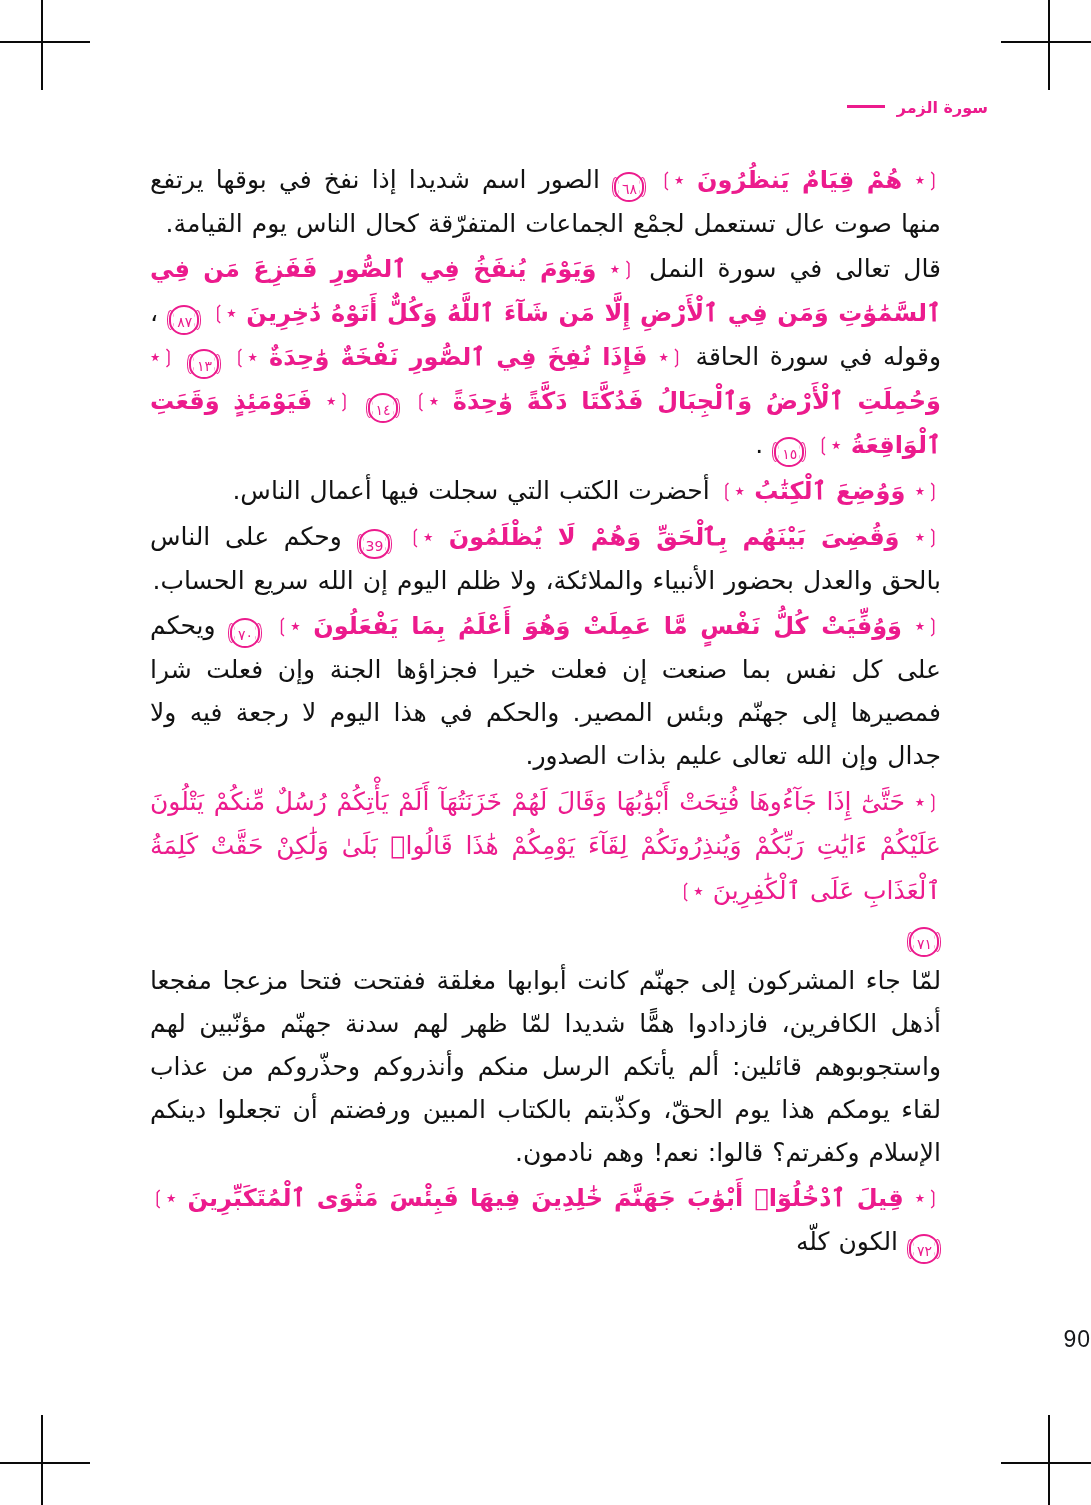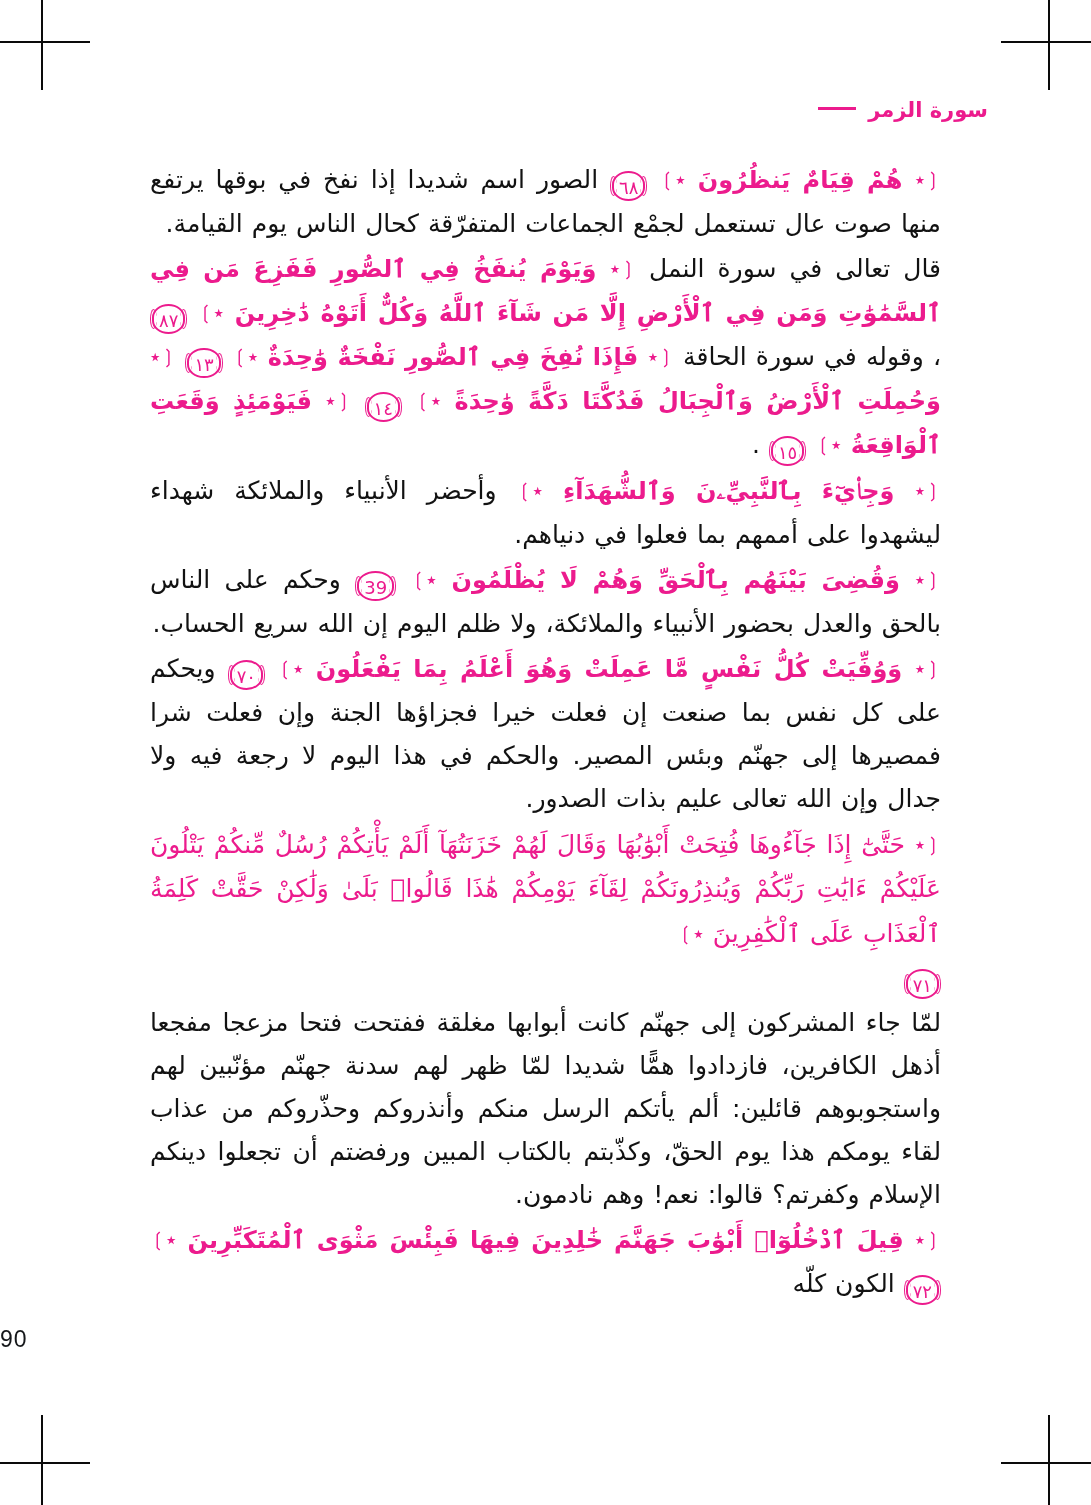--- a/index.html
+++ b/index.html
@@ -38,21 +38,21 @@
     left: 150px;
     right: 103px;
     display: flex;
     justify-content: flex-start;
     align-items: center;
     gap: 12px;
     direction: rtl;
   }
   .running-header .rh-title {
     color: #ec1b8d;
-    font-size: 21px;
+    font-size: 16px;
     font-weight: bold;
     letter-spacing: 0px;
     line-height: 1;
   }
   .running-header .rh-rule {
     display: inline-block;
     width: 38px;
     height: 3px;
     background: #ec1b8d;
     margin-bottom: 4px;
@@ -106,22 +106,21 @@
   
   .ayah {
     display: inline-block;
     position: relative;
     min-width: 30px;
     height: 30px;
     line-height: 30px;
     margin: 0 2px;
     padding: 0 5px;
     color: #ec1b8d;
-    font-size: 18px;
-    text-align: center;
+    font-size: 14px;
     vertical-align: -6px;
     border: 2px solid #ec1b8d;
     border-radius: 50% / 45%;
     box-sizing: border-box;
     font-family: "DejaVu Sans", sans-serif;
   }
   .ayah::before,
   .ayah::after {
     content: "";
     position: absolute;
@@ -133,21 +132,21 @@
   }
   .ayah::before { left: -4px; border-right: none; }
   .ayah::after  { right: -4px; border-left: none; }
 
   
   .folio {
     position: absolute;
     bottom: 152px;
     left: 0;
     right: 0;
-    text-align: left;
+    text-align: right;
     font-size: 23px;
     color: #15171a;
     font-family: "Liberation Sans", sans-serif;
     letter-spacing: 1px;
   }
 </style>
 </head>
 <body>
 
 <div class="page">
@@ -162,21 +161,21 @@
   <div class="crop v crop-br-v"></div>
 
   <div class="running-header">
     <span class="rh-title">سورة الزمر</span>
     <span class="rh-rule"></span>
   </div>
 
   <div class="column" id="text-column">
       <div class="para"><span class="q"><span class="orn">❲٭</span> <span>هُمْ قِيَامٌ يَنظُرُونَ</span> <span class="orn">٭❳</span></span> <span class="ayah">٦٨</span> <span>الصور اسم شديدا إذا نفخ في بوقها يرتفع منها صوت عال تستعمل لجمْع الجماعات المتفرّقة كحال الناس يوم القيامة.</span> </div>
       <div class="para"><span>قال تعالى في سورة النمل</span> <span class="q"><span class="orn">❲٭</span> <span>وَيَوْمَ يُنفَخُ فِي ٱلصُّورِ فَفَزِعَ مَن فِي ٱلسَّمَٰوَٰتِ وَمَن فِي ٱلْأَرْضِ إِلَّا مَن شَآءَ ٱللَّهُ وَكُلٌّ أَتَوْهُ دَٰخِرِينَ</span> <span class="orn">٭❳</span></span> <span class="ayah">٨٧</span> <span>، وقوله في سورة الحاقة</span> <span class="q"><span class="orn">❲٭</span> <span>فَإِذَا نُفِخَ فِي ٱلصُّورِ نَفْخَةٌ وَٰحِدَةٌ</span> <span class="orn">٭❳</span></span> <span class="ayah">١٣</span> <span class="q"><span class="orn">❲٭</span> <span>وَحُمِلَتِ ٱلْأَرْضُ وَٱلْجِبَالُ فَدُكَّتَا دَكَّةً وَٰحِدَةً</span> <span class="orn">٭❳</span></span> <span class="ayah">١٤</span> <span class="q"><span class="orn">❲٭</span> <span>فَيَوْمَئِذٍ وَقَعَتِ ٱلْوَاقِعَةُ</span> <span class="orn">٭❳</span></span> <span class="ayah">١٥</span> <span>.</span> </div>
-      <div class="para"><span class="q"><span class="orn">❲٭</span> <span>وَجِا۟يٓءَ بِٱلنَّبِيِّۦنَ وَٱلشُّهَدَآءِ</span> <span class="orn">٭❳</span></span> <span>وأحضر الأنبياء والملائكة شهداء ليشهدوا على أممهم بما فعلوا في دنياهم.</span> </div>
+      <div class="para"><span class="q"><span class="orn">❲٭</span> <span>وَوُضِعَ ٱلْكِتَٰبُ</span> <span class="orn">٭❳</span></span> <span>أحضرت الكتب التي سجلت فيها أعمال الناس.</span> </div>
       <div class="para"><span class="q"><span class="orn">❲٭</span> <span>وَقُضِىَ بَيْنَهُم بِٱلْحَقِّ وَهُمْ لَا يُظْلَمُونَ</span> <span class="orn">٭❳</span></span> <span class="ayah">39</span> <span>وحكم على الناس بالحق والعدل بحضور الأنبياء والملائكة، ولا ظلم اليوم إن الله سريع الحساب.</span> </div>
       <div class="para"><span class="q"><span class="orn">❲٭</span> <span>وَوُفِّيَتْ كُلُّ نَفْسٍ مَّا عَمِلَتْ وَهُوَ أَعْلَمُ بِمَا يَفْعَلُونَ</span> <span class="orn">٭❳</span></span> <span class="ayah">٧٠</span> <span>ويحكم على كل نفس بما صنعت إن فعلت خيرا فجزاؤها الجنة وإن فعلت شرا فمصيرها إلى جهنّم وبئس المصير. والحكم في هذا اليوم لا رجعة فيه ولا جدال وإن الله تعالى عليم بذات الصدور.</span> </div>
       <div class="para"><span class="q-block"><span class="orn">❲٭</span> <span>حَتَّىٰٓ إِذَا جَآءُوهَا فُتِحَتْ أَبْوَٰبُهَا وَقَالَ لَهُمْ خَزَنَتُهَآ أَلَمْ يَأْتِكُمْ رُسُلٌ مِّنكُمْ يَتْلُونَ عَلَيْكُمْ ءَايَٰتِ رَبِّكُمْ وَيُنذِرُونَكُمْ لِقَآءَ يَوْمِكُمْ هَٰذَا قَالُوا۟ بَلَىٰ وَلَٰكِنْ حَقَّتْ كَلِمَةُ ٱلْعَذَابِ عَلَى ٱلْكَٰفِرِينَ</span> <span class="orn">٭❳</span></span> <span class="ayah">٧١</span> </div>
       <div class="para"><span>لمّا جاء المشركون إلى جهنّم كانت أبوابها مغلقة ففتحت فتحا مزعجا مفجعا أذهل الكافرين، فازدادوا همًّا شديدا لمّا ظهر لهم سدنة جهنّم مؤنّبين لهم واستجوبوهم قائلين: ألم يأتكم الرسل منكم وأنذروكم وحذّروكم من عذاب لقاء يومكم هذا يوم الحقّ، وكذّبتم بالكتاب المبين ورفضتم أن تجعلوا دينكم الإسلام وكفرتم؟ قالوا: نعم! وهم نادمون.</span> </div>
       <div class="para"><span class="q"><span class="orn">❲٭</span> <span>قِيلَ ٱدْخُلُوٓا۟ أَبْوَٰبَ جَهَنَّمَ خَٰلِدِينَ فِيهَا فَبِئْسَ مَثْوَى ٱلْمُتَكَبِّرِينَ</span> <span class="orn">٭❳</span></span> <span class="ayah">٧٢</span> <span>الكون كلّه</span> </div>
     </div>
 
   <div class="folio">90</div>
 
 </div>

